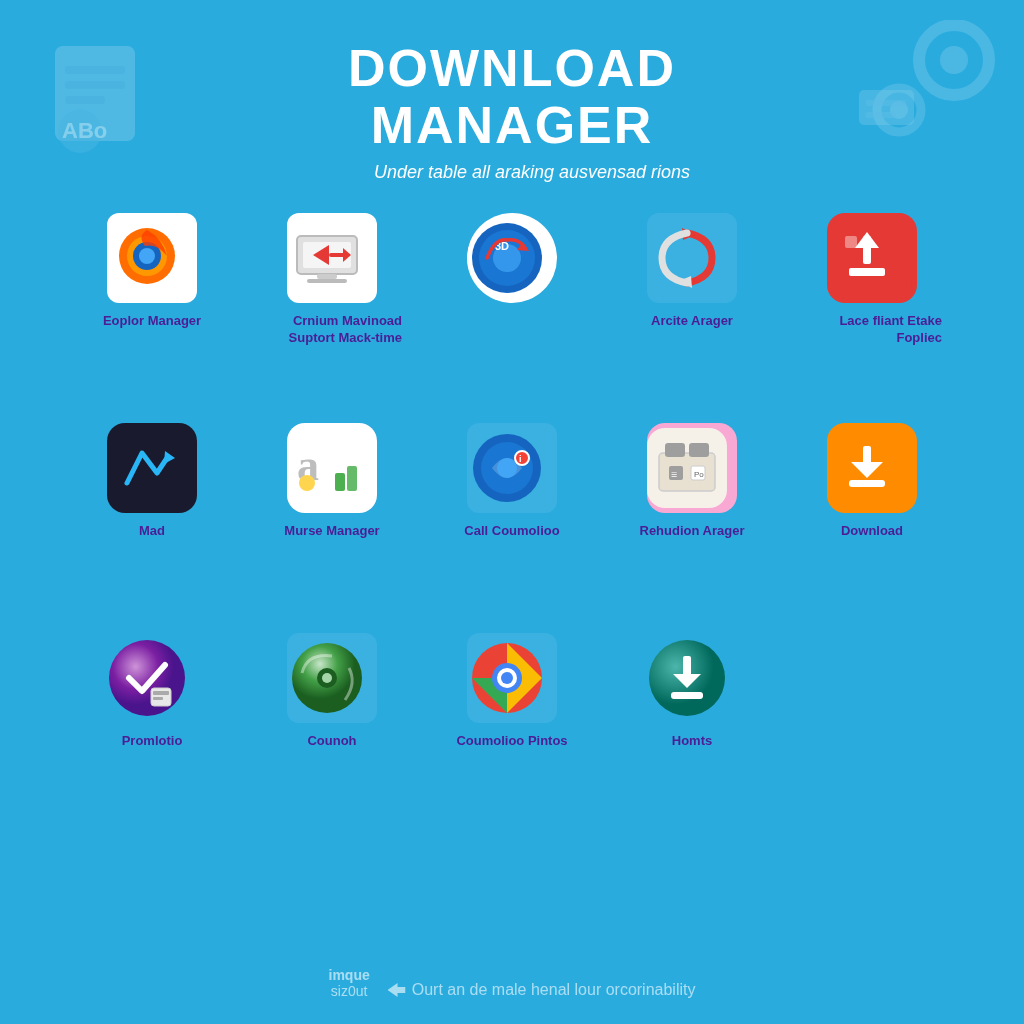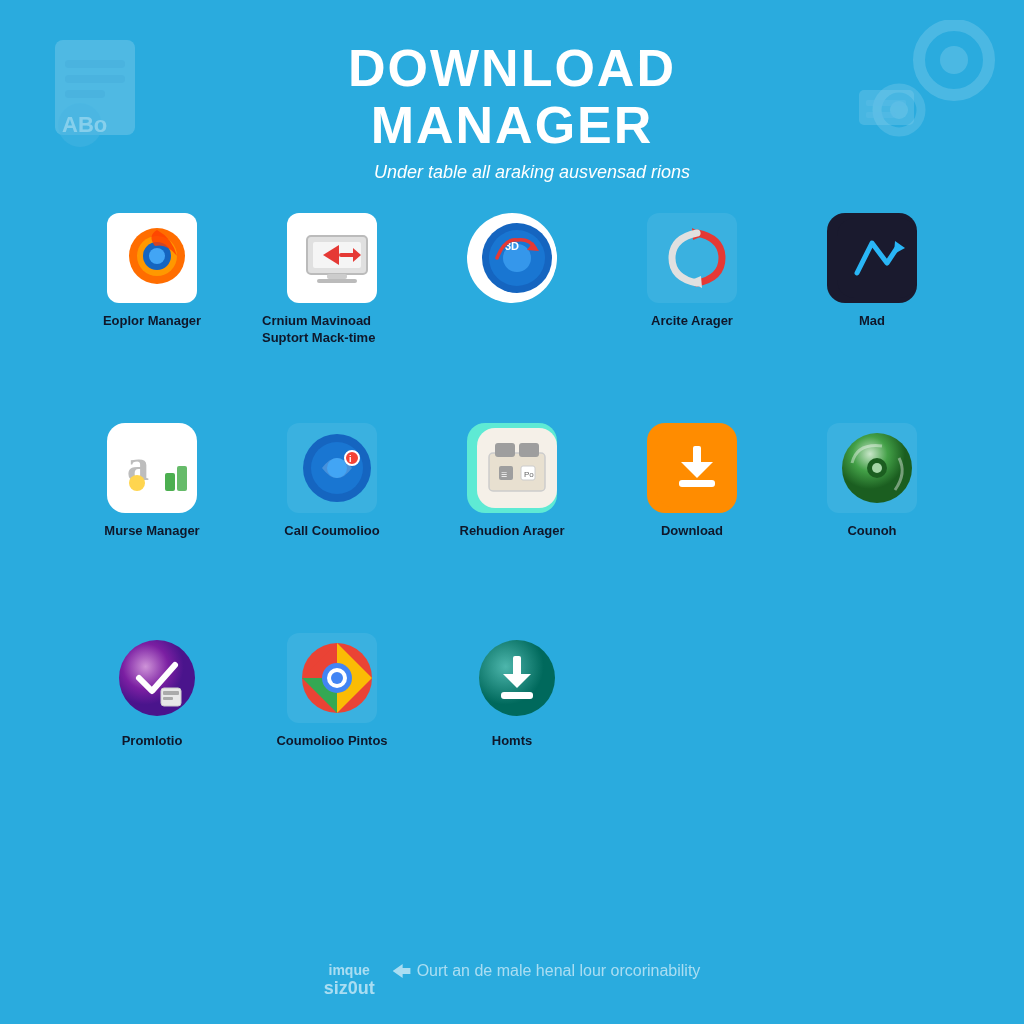--- a/index.html
+++ b/index.html
@@ -43,21 +43,21 @@
       color: white;
       margin-top: 8px;
       font-style: italic;
       margin-left: 40px;
     }
 
     
     .deco-left {
       position: absolute;
       left: 40px;
-      top: 30px;
+      top: 36px;
       width: 130px;
       height: 130px;
       opacity: 0.5;
     }
 
     .deco-right {
       position: absolute;
       right: 30px;
       top: 20px;
       width: 150px;
@@ -82,30 +82,30 @@
       justify-content: flex-start;
       cursor: pointer;
     }
 
     .app-icon {
       width: 90px;
       height: 90px;
       border-radius: 18px;
       display: flex;
       align-items: center;
-      justify-content: flex-end;
+      justify-content: flex-start;
       margin-bottom: 10px;
       position: relative;
       overflow: hidden;
     }
 
     .app-label {
       font-size: 13px;
-      color: #0f172a;
-      text-align: left;
+      color: #4c1d95;
+      text-align: right;
       font-weight: 600;
       line-height: 1.3;
       max-width: 140px;
     }
 
     
     .icon-firefox {
       background: #fff;
       border-radius: 12px;
     }
@@ -113,21 +113,21 @@
     
     .footer {
       position: absolute;
       bottom: 25px;
       left: 50%;
       transform: translateX(-50%);
       text-align: center;
       color: rgba(255,255,255,0.6);
       font-size: 13px;
       display: flex;
-      align-items: flex-start;
+      align-items: flex-end;
       gap: 18px;
     }
 
     
     svg { display: block; }
   </style>
 </head>
 <body>
 
 <div class="container">
@@ -215,20 +215,33 @@
         <svg width="80" height="80" viewBox="0 0 80 80">
           <path d="M40 15 Q65 20 65 40 Q65 60 40 65" fill="none" stroke="#e53935" stroke-width="7" stroke-linecap="round"></path>
           <polygon points="35,10 48,17 36,22" fill="#e53935"></polygon>
           <path d="M40 65 Q15 60 15 40 Q15 20 40 15" fill="none" stroke="#e0e0e0" stroke-width="7" stroke-linecap="round"></path>
           <polygon points="45,70 32,63 44,58" fill="#e0e0e0"></polygon>
         </svg>
       </div>
       <div class="app-label">Arcite Arager</div>
     </div>
 
+    <div class="app-item">
+      <div class="app-icon" style="background:#e53935;border-radius:18px;">
+        <svg width="80" height="80" viewBox="0 0 80 80">
+          <rect width="80" height="80" rx="18" fill="#e53935"></rect>
+          <rect x="22" y="50" width="36" height="8" rx="2" fill="white"></rect>
+          <rect x="36" y="18" width="8" height="28" rx="2" fill="white"></rect>
+          <polygon points="40,14 52,30 28,30" fill="white"></polygon>
+          <rect x="18" y="18" width="12" height="12" rx="2" fill="rgba(255,255,255,0.4)"></rect>
+        </svg>
+      </div>
+      <div class="app-label">Lace fliant Etake
+Fopliec</div>
+    </div>
 
 
     <div class="app-item">
       <div class="app-icon" style="background:#1a1a2e;border-radius:18px;">
         <svg width="80" height="80" viewBox="0 0 80 80">
           <rect width="80" height="80" rx="18" fill="#1a1a2e"></rect>
           <path d="M20 55 L35 25 L50 45 L60 30" fill="none" stroke="#29B6F6" stroke-width="5" stroke-linecap="round" stroke-linejoin="round"></path>
           <polygon points="58,23 68,30 57,36" fill="#29B6F6"></polygon>
         </svg>
       </div>
@@ -256,21 +269,21 @@
           <path d="M25 40 Q40 20 55 40 Q40 60 25 40Z" fill="rgba(255,255,255,0.2)"></path>
           <circle cx="40" cy="40" r="10" fill="#42A5F5"></circle>
           <circle cx="55" cy="30" r="7" fill="#F44336" stroke="white" stroke-width="2"></circle>
           <text x="52" y="34" font-size="9" fill="white" font-weight="bold">i</text>
         </svg>
       </div>
       <div class="app-label">Call Coumolioo</div>
     </div>
 
     <div class="app-item">
-      <div class="app-icon" style="background:#5eead4;border-radius:18px;">
+      <div class="app-icon" style="background:#f9a8d4;border-radius:18px;">
         <svg width="80" height="80" viewBox="0 0 80 80">
           <rect width="80" height="80" rx="18" fill="#f5f0e8"></rect>
           <rect x="12" y="25" width="56" height="38" rx="4" fill="#e8e0d0" stroke="#ccc" stroke-width="1.5"></rect>
           <rect x="18" y="15" width="20" height="14" rx="3" fill="#9E9E9E"></rect>
           <rect x="42" y="15" width="20" height="14" rx="3" fill="#9E9E9E"></rect>
           <rect x="22" y="38" width="14" height="14" rx="2" fill="#9E9E9E"></rect>
           <rect x="44" y="38" width="14" height="14" rx="2" fill="white" stroke="#ccc" stroke-width="1"></rect>
           <text x="47" y="49" font-size="8" fill="#666">Po</text>
           <text x="24" y="49" font-size="7" fill="white">☰</text>
         </svg>
@@ -281,60 +294,60 @@
     <div class="app-item">
       <div class="app-icon" style="background:#FF8C00;border-radius:18px;">
         <svg width="80" height="80" viewBox="0 0 80 80">
           <rect width="80" height="80" rx="18" fill="#FF8C00"></rect>
           <rect x="22" y="52" width="36" height="7" rx="3" fill="white"></rect>
           <rect x="36" y="18" width="8" height="26" rx="2" fill="white"></rect>
           <polygon points="40,50 24,34 56,34" fill="white"></polygon>
         </svg>
       </div>
       <div class="app-label">Download</div>
+    </div>
+
+    <div class="app-item">
+      <div class="app-icon" style="background:none;border-radius:0;">
+        <svg width="80" height="80" viewBox="0 0 80 80">
+          <circle cx="40" cy="40" r="38" fill="url(#purpleGrad)"></circle>
+          <defs>
+            <radialGradient id="purpleGrad" cx="35%" cy="35%">
+              <stop offset="0%" stop-color="#CE93D8"></stop>
+              <stop offset="60%" stop-color="#7B1FA2"></stop>
+              <stop offset="100%" stop-color="#4A148C"></stop>
+            </radialGradient>
+          </defs>
+          <path d="M22 40 L35 53 L58 27" stroke="white" stroke-width="6" fill="none" stroke-linecap="round" stroke-linejoin="round"></path>
+          <rect x="44" y="50" width="20" height="18" rx="3" fill="#e8e8e8" stroke="#ccc" stroke-width="1"></rect>
+          <rect x="46" y="53" width="16" height="4" rx="1" fill="#aaa"></rect>
+          <rect x="46" y="59" width="10" height="3" rx="1" fill="#aaa"></rect>
+        </svg>
+      </div>
+      <div class="app-label">Promlotio</div>
     </div>
 
     <div class="app-item">
       <div class="app-icon" style="background:rgba(255,255,255,0.08);border-radius:12px;">
         <svg width="80" height="80" viewBox="0 0 80 80">
           <circle cx="40" cy="40" r="35" fill="url(#discGrad)"></circle>
           <defs>
             <radialGradient id="discGrad" cx="40%" cy="30%">
               <stop offset="0%" stop-color="#C8E6C9"></stop>
               <stop offset="50%" stop-color="#43A047"></stop>
               <stop offset="100%" stop-color="#1B5E20"></stop>
             </radialGradient>
           </defs>
           <circle cx="40" cy="40" r="10" fill="#1B5E20"></circle>
           <circle cx="40" cy="40" r="5" fill="#A5D6A7"></circle>
           <path d="M15 35 Q20 15 45 18" fill="none" stroke="rgba(255,255,255,0.4)" stroke-width="3"></path>
           <path d="M62 30 Q70 45 58 62" fill="none" stroke="rgba(255,255,255,0.4)" stroke-width="3"></path>
         </svg>
       </div>
       <div class="app-label">Counoh</div>
-    </div>
-
-    <div class="app-item">
-      <div class="app-icon" style="background:none;border-radius:0;">
-        <svg width="80" height="80" viewBox="0 0 80 80">
-          <circle cx="40" cy="40" r="38" fill="url(#purpleGrad)"></circle>
-          <defs>
-            <radialGradient id="purpleGrad" cx="35%" cy="35%">
-              <stop offset="0%" stop-color="#CE93D8"></stop>
-              <stop offset="60%" stop-color="#7B1FA2"></stop>
-              <stop offset="100%" stop-color="#4A148C"></stop>
-            </radialGradient>
-          </defs>
-          <path d="M22 40 L35 53 L58 27" stroke="white" stroke-width="6" fill="none" stroke-linecap="round" stroke-linejoin="round"></path>
-          <rect x="44" y="50" width="20" height="18" rx="3" fill="#e8e8e8" stroke="#ccc" stroke-width="1"></rect>
-          <rect x="46" y="53" width="16" height="4" rx="1" fill="#aaa"></rect>
-          <rect x="46" y="59" width="10" height="3" rx="1" fill="#aaa"></rect>
-        </svg>
-      </div>
-      <div class="app-label">Promlotio</div>
     </div>
 
     <div class="app-item">
       <div class="app-icon" style="background:rgba(255,255,255,0.08);border-radius:12px;">
         <svg width="80" height="80" viewBox="0 0 80 80">
           <defs>
             <clipPath id="circleClip">
               <circle cx="40" cy="40" r="35"></circle>
             </clipPath>
           </defs>
@@ -367,21 +380,21 @@
         </svg>
       </div>
       <div class="app-label">Homts</div>
     </div>
 
   </div>
 
   <div class="footer">
     <div>
       <div style="font-weight:bold;font-size:14px;">imque</div>
-      <div style="font-weight:bold;font-size:18px;">siz0ut</div>
+      <div style="font-weight:normal;font-size:14px;">siz0ut</div>
     </div>
     <div style="display:flex;align-items:center;gap:6px;">
       <svg width="18" height="14" viewBox="0 0 18 14">
         <polygon points="0,7 10,0 10,4 18,4 18,10 10,10 10,14" fill="rgba(255,255,255,0.6)"></polygon>
       </svg>
       <span style="font-size:16px;color:rgba(255,255,255,0.6);">Ourt an de male henal lour orcorinability</span>
     </div>
   </div>
 
 </div>

